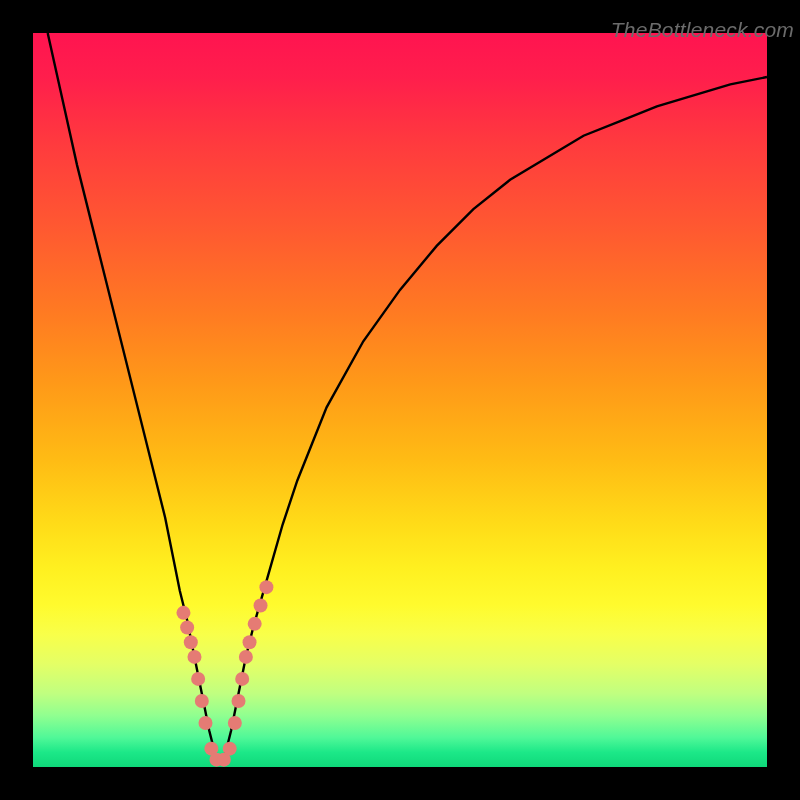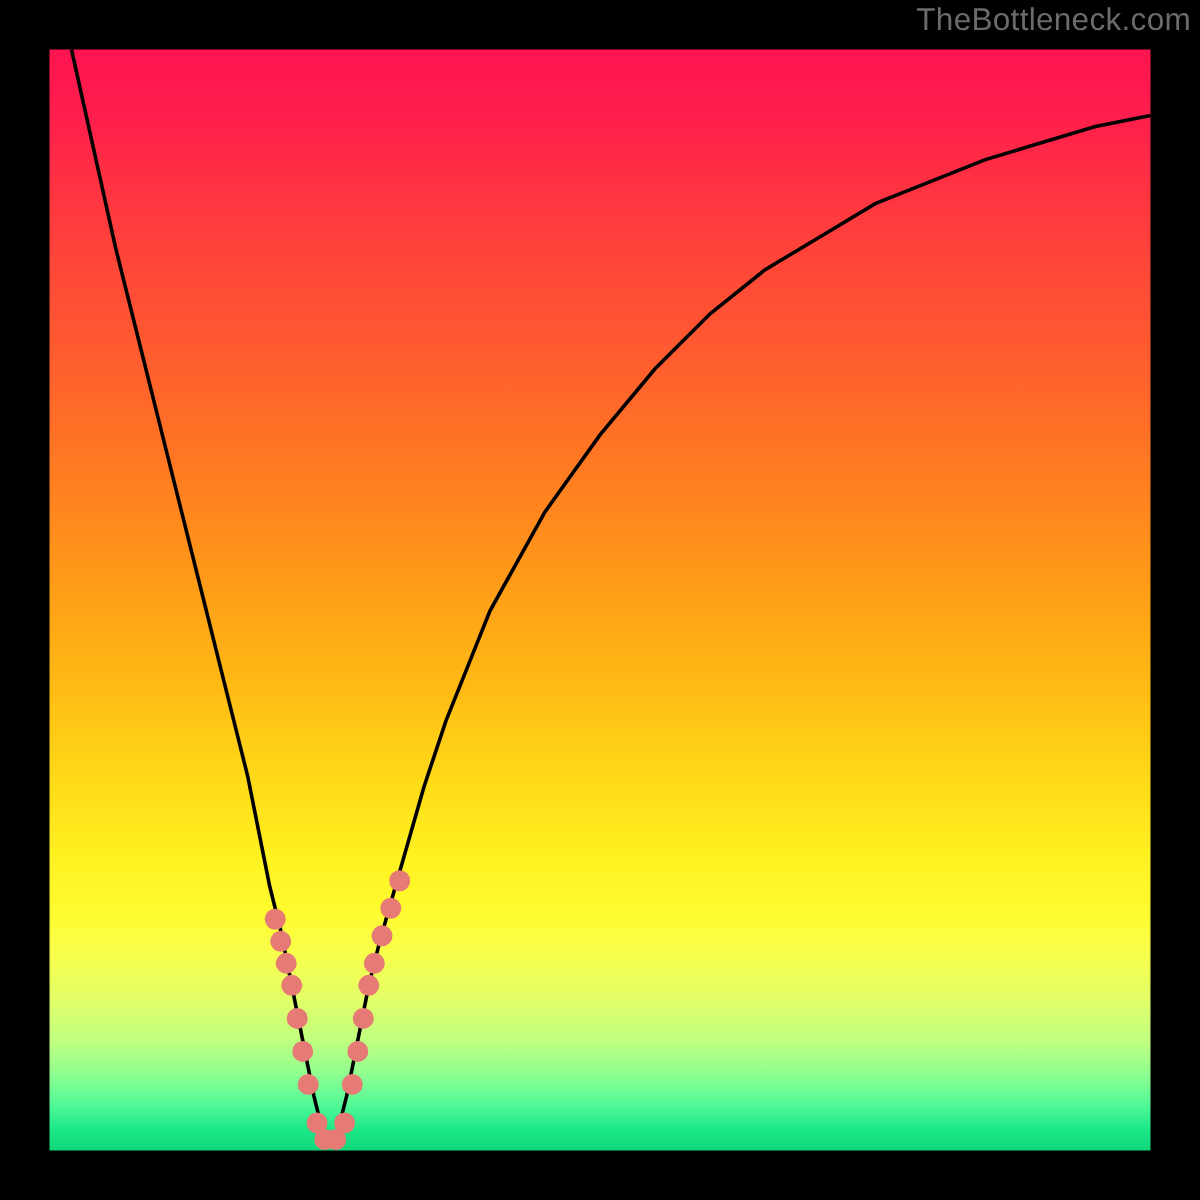--- a/index.html
+++ b/index.html
@@ -41,27 +41,28 @@
        #e4ff66 86%,
        #c0ff80 90%,
        #90ff90 93%,
        #50f898 96%,
        #1ce888 98%,
        #0fd87a 100%
     );
   }
   .watermark {
     position: absolute;
-    top: 2px;
+    top: 18px;
     right: 6px;
     color: #6b6b6b;
     font-size: 21px;
     font-weight: 500;
     letter-spacing: 0.2px;
     user-select: none;
+    font-style: italic;
   }
   svg.curve-layer {
     position: absolute;
     left: 0;
     top: 0;
     width: 734px;
     height: 734px;
     overflow: visible;
   }
 </style>

